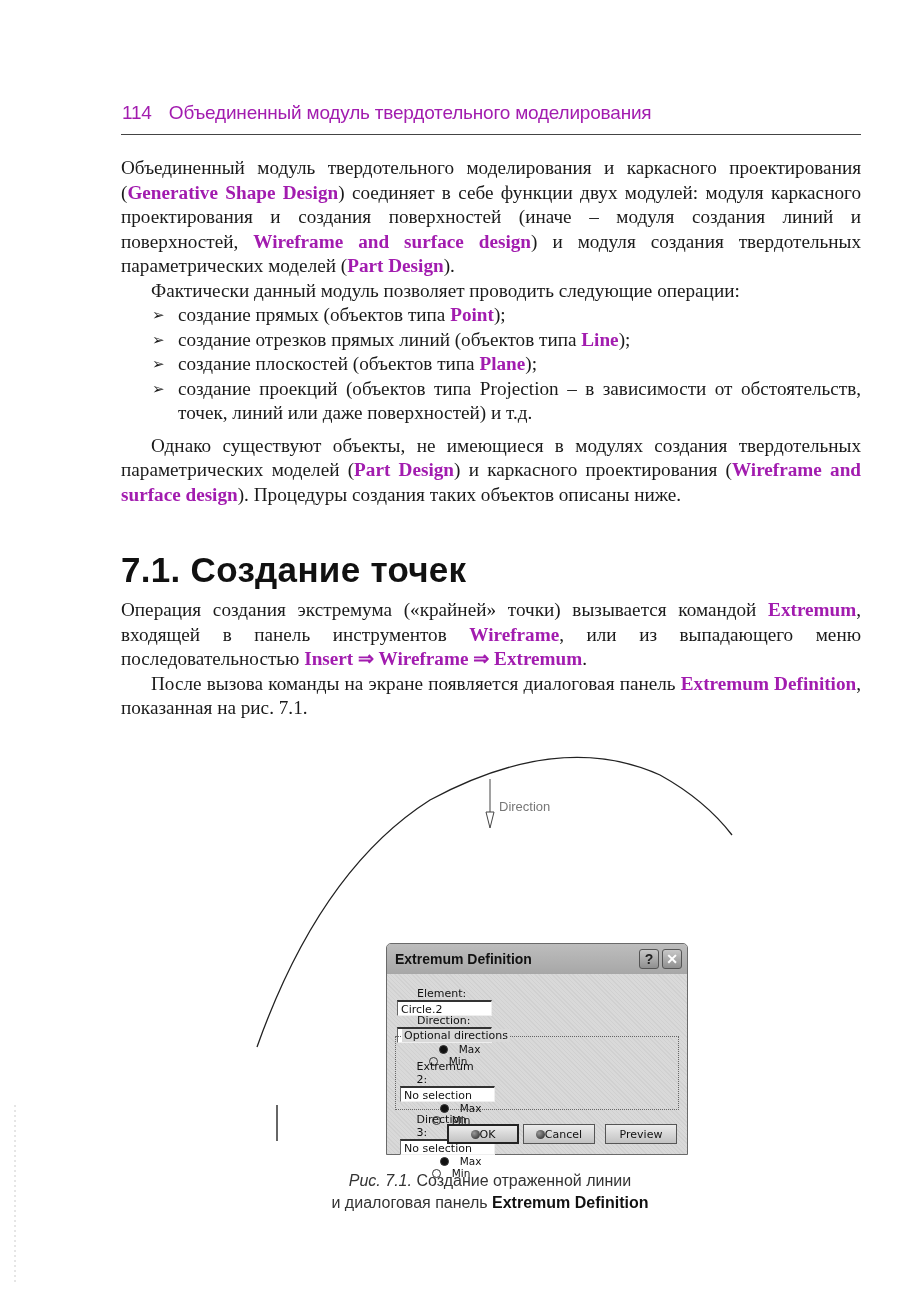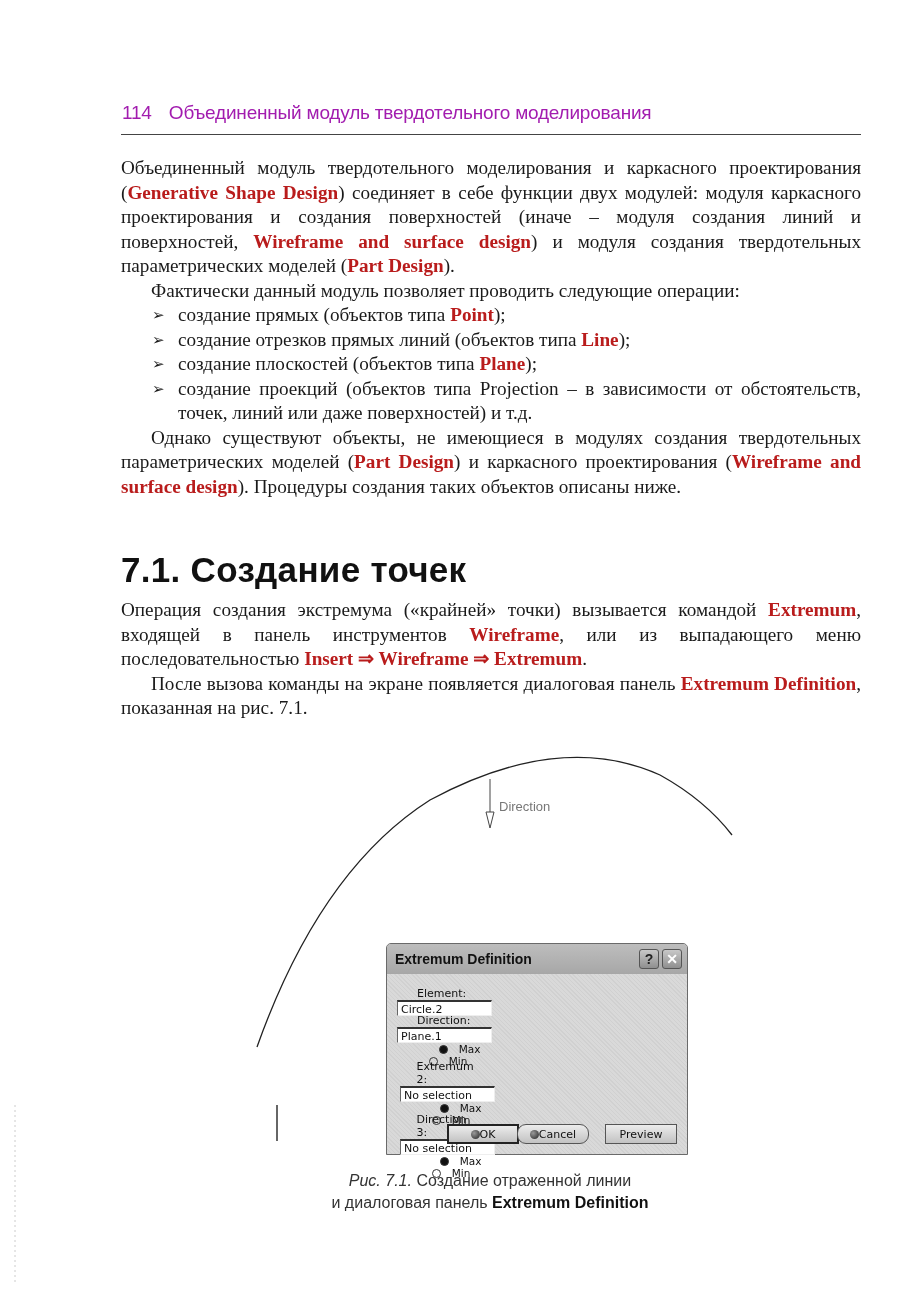--- a/index.html
+++ b/index.html
@@ -17,21 +17,21 @@
       position: absolute; left: 121px; top: 134px; width: 740px; height: 0;
       border-top: 1.5px solid #444;
     }
     .body-text {
       position: absolute; left: 121px; width: 740px;
       font-size: 19.2px; line-height: 24.5px; text-align: justify;
       color: #1a1a1a;
     }
     .body-text p { margin: 0; }
     .indent { text-indent: 30px; }
-    b { font-weight: bold; color: #b91c1c; }
+    b { font-weight: bold; color: #a21caf; }
     .bullets { list-style: none; margin: 0; padding: 0; }
     .bullets li { position: relative; padding-left: 57px; }
     .bullets .marker {
       position: absolute; left: 31px; top: 0; font-family: "DejaVu Sans", sans-serif; font-size: 15px;
     }
     .section-title {
       position: absolute; left: 121px; top: 550px;
       font-family: "Liberation Sans", sans-serif; font-weight: bold; font-size: 35px; color: #111;
       letter-spacing: 0.3px;
     }
@@ -77,21 +77,21 @@
     .group-legend {
       position: absolute; left: 6px; top: -8px; background: #d9d9d9; padding: 0 2px; font-size: 11px;
     }
     .btn {
       position: absolute; top: 180px; height: 20px; border: 1px solid #555; box-sizing: border-box;
       background: linear-gradient(#ececec, #c2c2c2); font-size: 11px;
       display: flex; align-items: center; justify-content: center; gap: 0;
     }
     .btn .ball { width: 9px; height: 9px; border-radius: 50%; background: radial-gradient(circle at 35% 35%, #999, #222); }
     .ok-btn { left: 60px; width: 72px; border: 2px solid #222; }
-    .cancel-btn { left: 130px; width: 72px; border-radius: 9px; }
+    .cancel-btn { left: 136px; width: 72px; }
     .preview-btn { left: 218px; width: 72px; }
     .caption {
       position: absolute; left: 300px; top: 1170px; width: 380px; text-align: center;
       font-family: "Liberation Sans", sans-serif; font-size: 16px; line-height: 22px; color: #333;
     }
     .caption i { font-style: italic; }
     .caption b { font-weight: bold; color: #111; }
   </style>
 </head>
 <body>
@@ -104,21 +104,21 @@
 
 <div class="body-text" style="top:156px;">
   <p><span>Объединенный модуль твердотельного моделирования и каркасного проектирования (</span><b>Generative Shape Design</b><span>) соединяет в себе функции двух модулей: модуля каркасного проектирования и создания поверхностей (иначе – модуля создания линий и поверхностей, </span><b>Wireframe and surface design</b><span>) и модуля создания твердотельных параметрических моделей (</span><b>Part Design</b><span>).</span></p>
   <p class="indent">Фактически данный модуль позволяет проводить следующие операции:</p>
   <ul class="bullets">
     <li><span class="marker">➢</span><span>создание прямых (объектов типа </span><b>Point</b><span>);</span></li>
     <li><span class="marker">➢</span><span>создание отрезков прямых линий (объектов типа </span><b>Line</b><span>);</span></li>
     <li><span class="marker">➢</span><span>создание плоскостей (объектов типа </span><b>Plane</b><span>);</span></li>
     <li><span class="marker">➢</span><span>создание проекций (объектов типа Projection – в зависимости от обстоятельств, точек, линий или даже поверхностей) и т.д.</span></li>
   </ul>
-  <p class="indent" style="margin-top:0;"><span>Однако существуют объекты, не имеющиеся в модулях создания твердотельных параметрических моделей (</span><b>Part Design</b><span>) и каркасного проектирования (</span><b>Wireframe and surface design</b><span>). Процедуры создания таких объектов описаны ниже.</span></p>
+  <p class="indent" style="margin-top:8px;"><span>Однако существуют объекты, не имеющиеся в модулях создания твердотельных параметрических моделей (</span><b>Part Design</b><span>) и каркасного проектирования (</span><b>Wireframe and surface design</b><span>). Процедуры создания таких объектов описаны ниже.</span></p>
 </div>
 
 <div class="section-title">7.1. Создание точек</div>
 
 <div class="body-text" style="top:598px;">
   <p><span>Операция создания экстремума («крайней» точки) вызывается командой </span><b>Extremum</b><span>, входящей в панель инструментов </span><b>Wireframe</b><span>, или из выпадающего меню последовательностью </span><b>Insert ⇒ Wireframe ⇒ Extremum</b><span>.</span></p>
   <p class="indent"><span>После вызова команды на экране появляется диалоговая панель </span><b>Extremum Definition</b><span>, показанная на рис. 7.1.</span></p>
 </div>
 
 <div class="figure">
@@ -150,20 +150,23 @@
     <div class="radio" style="margin-left:30px;">
         <span class="dot on"></span>
         <span>Max</span>
       </div>
     <div class="radio" style="margin-left:7px;">
         <span class="dot"></span>
         <span>Min</span>
       </div>
   </div>
 
+  <div class="groupbox">
+    <span class="group-legend">Optional directions</span>
+  </div>
 
   <div class="row" style="top:116px; left:13px;">
     <span class="lbl" style="width:62px;">Extremum 2:</span>
     <div class="field">No selection</div>
     <div class="radio" style="margin-left:26px;">
         <span class="dot on"></span>
         <span>Max</span>
       </div>
     <div class="radio" style="margin-left:7px;">
         <span class="dot"></span>

